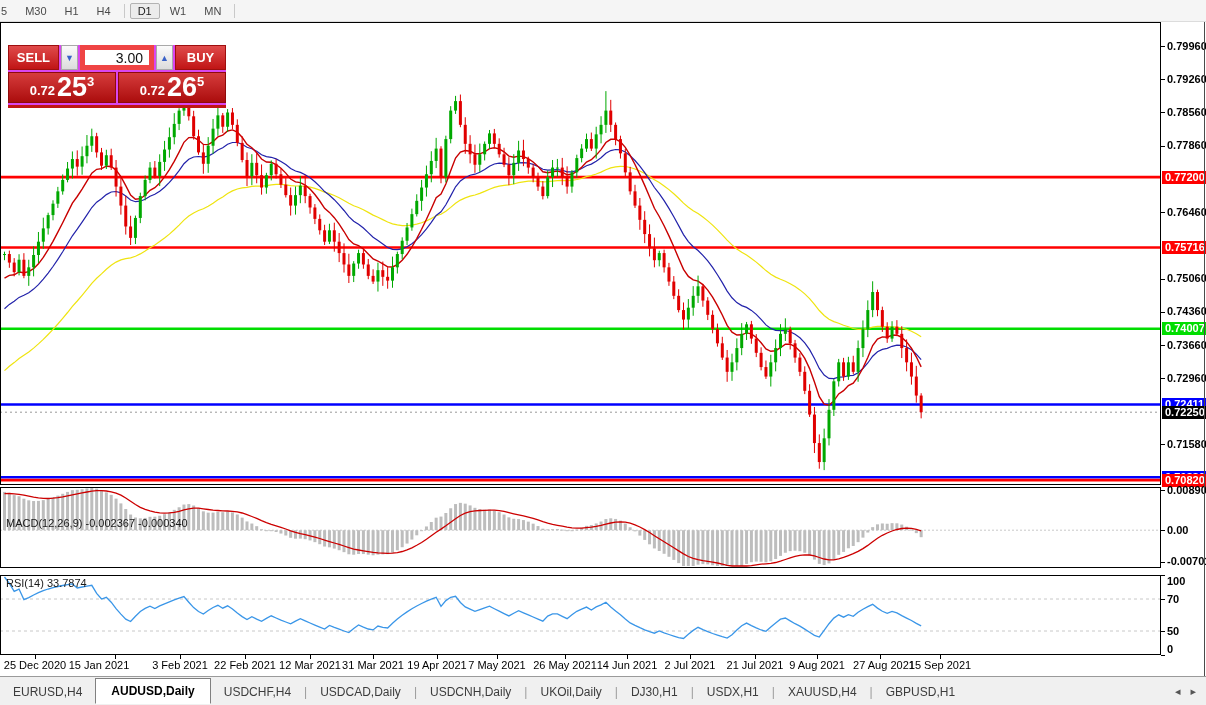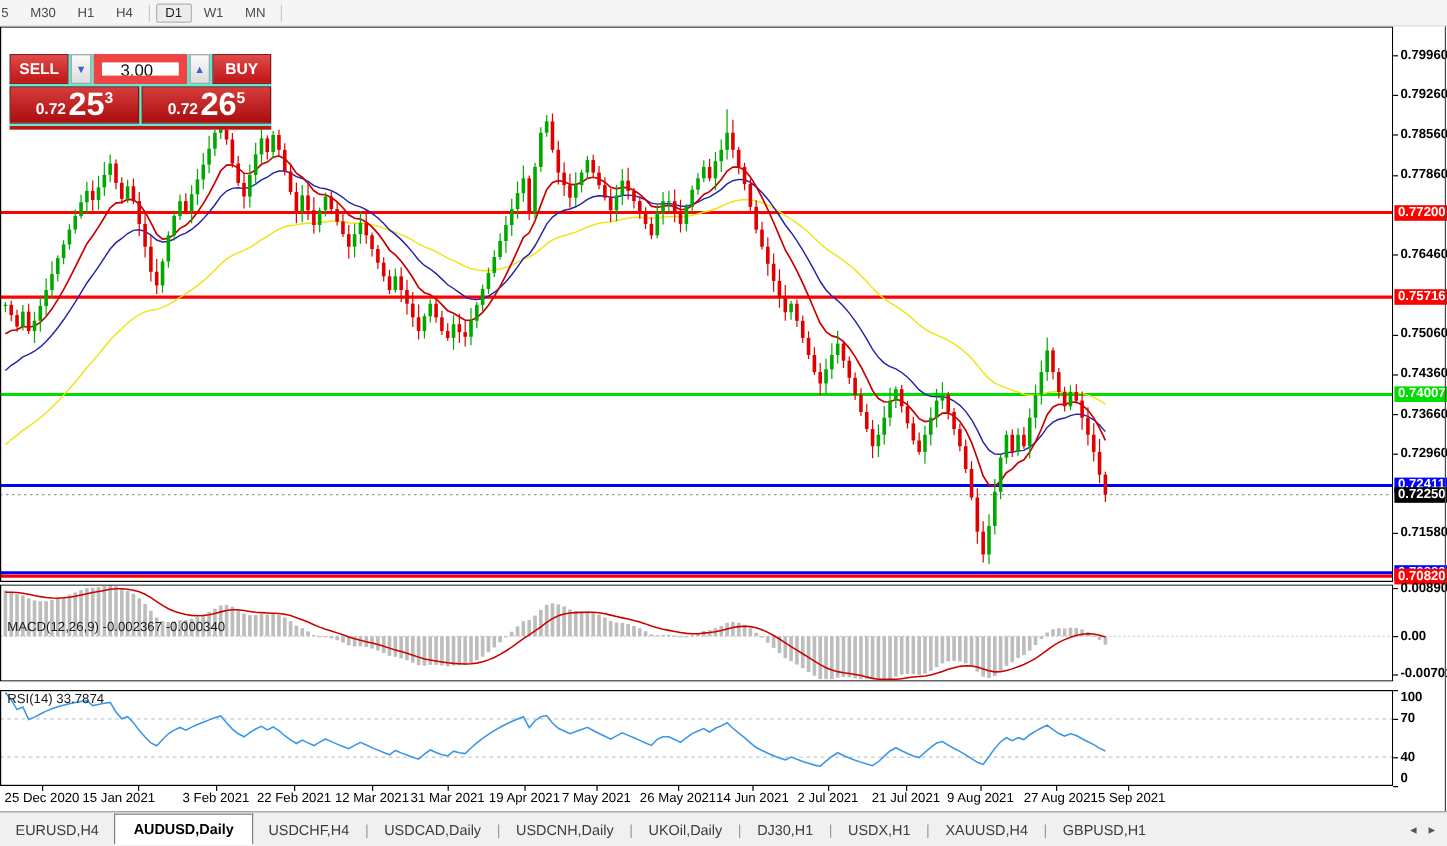--- a/index.html
+++ b/index.html
@@ -13,27 +13,27 @@
   .tf-sep{width:1px;height:14px;background:#c9c9c9;margin:0 4px;}
   
   svg{position:absolute;left:0;display:block;}
   #mainSvg{top:22px;} #macdSvg{top:487px;} #rsiSvg{top:575px;}
   .panel-label{position:absolute;left:6px;font-size:11px;color:#1a1a1a;white-space:nowrap;z-index:5;}
   #macdLabel{top:489px;margin-top:28px;} #rsiLabel{top:577px;}
   
   .ohlc-header{position:absolute;left:10px;top:27px;font-size:12px;font-weight:700;color:#111;z-index:6;white-space:nowrap;}
   .ohlc-header .tri{font-size:8px;position:relative;top:-1px;margin-right:5px;color:#222;}
   
-  .trade-widget{position:absolute;left:8px;top:45px;width:218px;z-index:7;background:#5eead4;}
+  .trade-widget{position:absolute;left:8px;top:45px;width:218px;z-index:7;background:#d946ef;}
   .tw-row1{display:flex;height:25px;gap:2px;}
   .tw-btn{width:58px;color:#fff;font-weight:700;font-size:13px;display:flex;align-items:center;justify-content:center;
           background:linear-gradient(#e04b4b,#c01515);border:1px solid #9e0f0f;cursor:pointer;}
   .tw-step{width:18px;background:linear-gradient(#fbfbfb,#dcdcdc);border:1px solid #a9a9a9;color:#3a62c8;
            font-size:9px;display:flex;align-items:center;justify-content:center;cursor:pointer;}
-  .tw-vol{width:58px;border:7px solid #ef4444;font-size:14px;color:#111;text-align:center;padding:0 6px 0 0;
+  .tw-vol{width:58px;border:5px solid #ef4444;font-size:14px;color:#111;text-align:right;padding:0 6px 0 0;
           font-family:"Liberation Sans",sans-serif;}
   .tw-row2{display:flex;height:31px;gap:2px;margin-top:2px;}
   .price-box{width:107px;background:linear-gradient(#d63c3c,#ab0d0d);border:1px solid #8f0b0b;color:#fff;
              display:flex;align-items:flex-end;justify-content:center;cursor:pointer;}
   .price-box .pfx{font-size:13px;font-weight:700;margin:0 2px 4px 0;}
   .price-box .big{font-size:27px;font-weight:700;line-height:29px;}
   .price-box .sup{font-size:13px;font-weight:700;align-self:flex-start;margin-top:1px;}
   .tw-bottom{height:3px;background:#c01515;margin-top:2px;}
   
   .ptick{position:absolute;left:1167px;font-size:11px;font-weight:700;color:#000;height:13px;line-height:13px;white-space:nowrap;}
@@ -729,21 +729,21 @@
       <div class="ptick" style="top: 483.632px;">0.008904</div>
       <div class="ptick-dash" style="top: 530.2px;"></div>
       <div class="ptick" style="top: 523.7px;">0.00</div>
       <div class="ptick-dash" style="top: 561.759px;"></div>
       <div class="ptick" style="top: 555.259px;">-0.007013</div>
       <div class="ptick-dash" style="top: 575px;"></div>
       <div class="ptick" style="top: 574.5px;">100</div>
       <div class="ptick-dash" style="top: 599px;"></div>
       <div class="ptick" style="top: 592.5px;">70</div>
       <div class="ptick-dash" style="top: 631px;"></div>
-      <div class="ptick" style="top: 624.5px;">40</div>
+      <div class="ptick" style="top: 624.5px;">50</div>
       <div class="ptick-dash" style="top: 655px;"></div>
       <div class="ptick" style="top: 642.5px;">0</div>
     </div>
   <div id="dates">
       <div class="dtick" style="left: 35px;"></div>
       <div class="dlabel" style="left: 35px;">25 Dec 2020</div>
       <div class="dtick" style="left: 115px;"></div>
       <div class="dlabel" style="left: 99px; text-align: center;">15 Jan 2021</div>
       <div class="dtick" style="left: 180px;"></div>
       <div class="dlabel" style="left: 180px;">3 Feb 2021</div>

